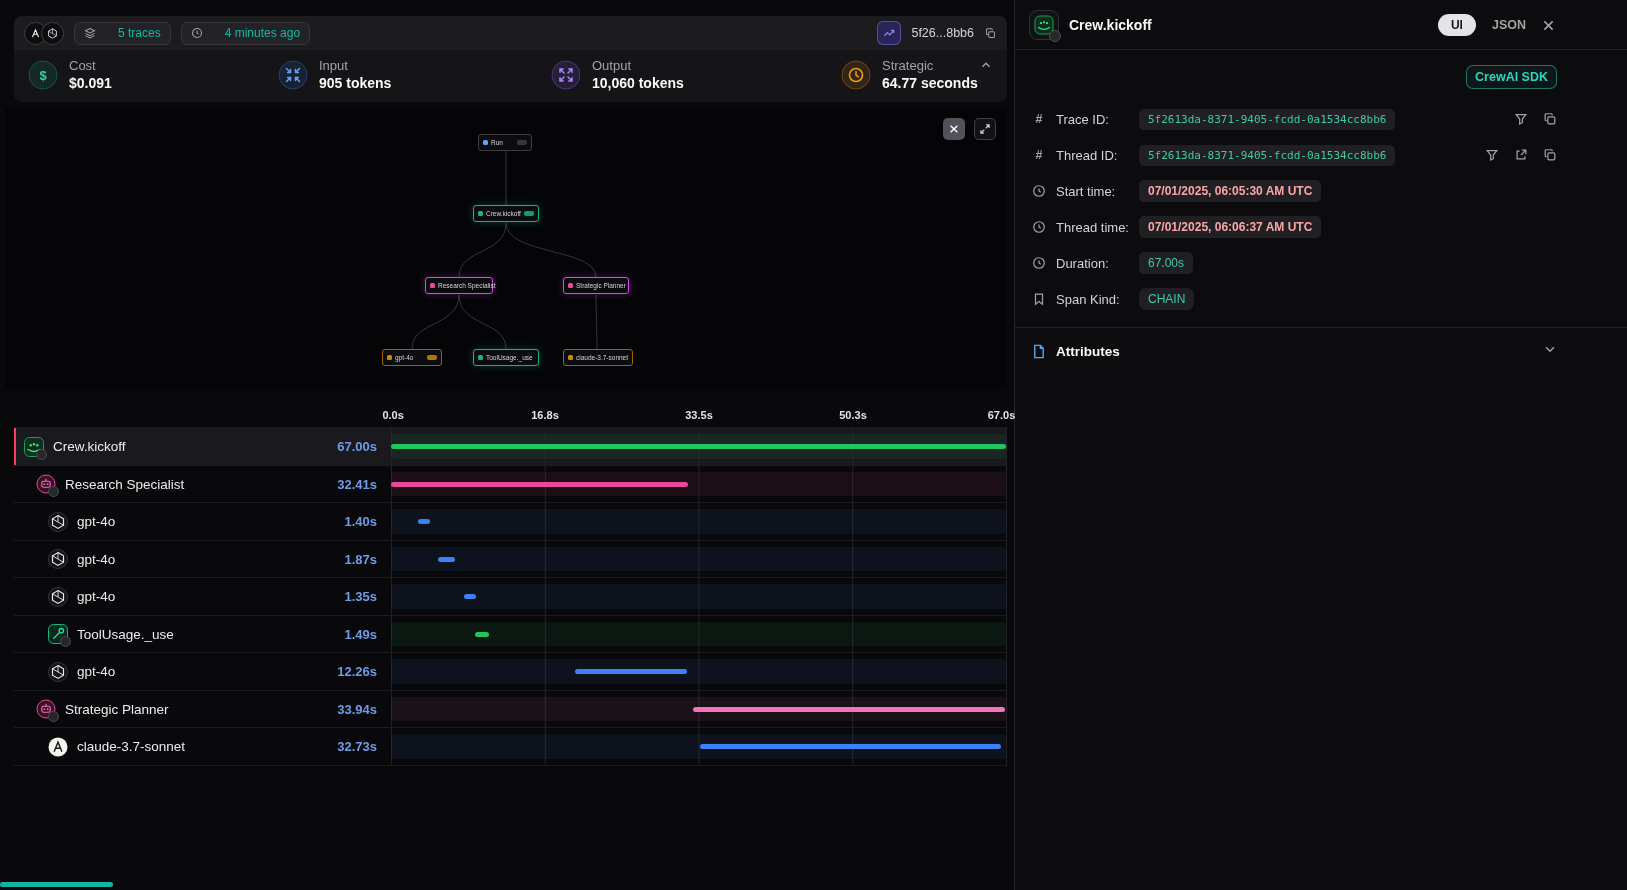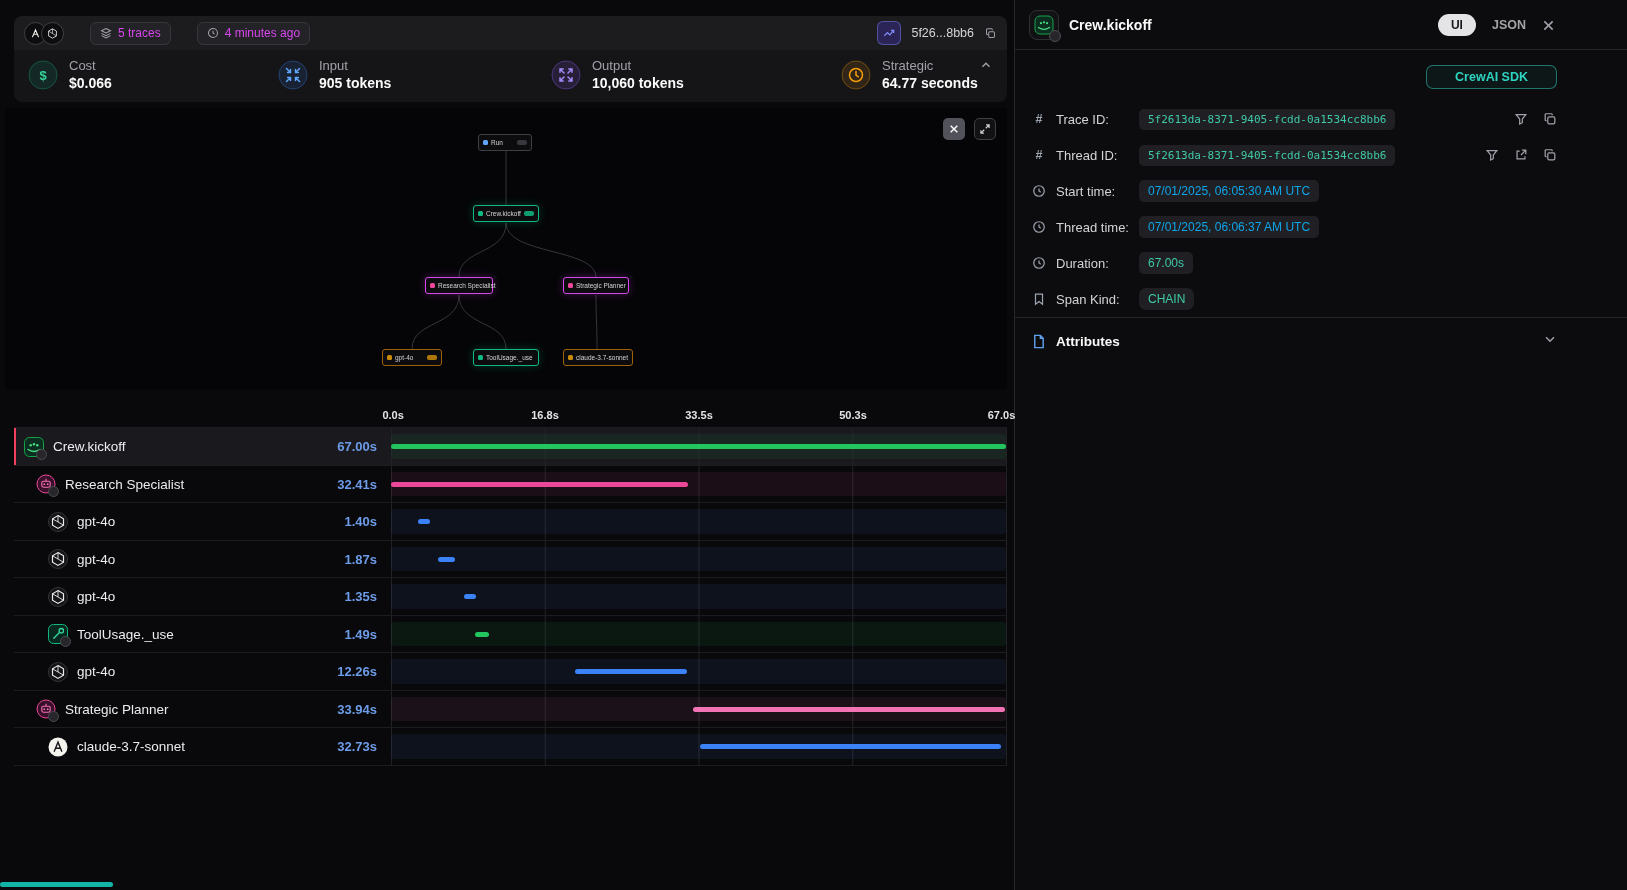--- a/index.html
+++ b/index.html
@@ -21,23 +21,23 @@
     padding:0 10px; gap:10px;
   }
   .providers { display:flex; align-items:center; }
   .pcircle {
     width:23px; height:23px; border-radius:50%; background:#0d0d0f;
     border:1px solid #3f3f46; display:flex; align-items:center; justify-content:center;
   }
   .pcircle + .pcircle { margin-left:-6px; }
   .pcircle svg { width:13px; height:13px; }
   .hbadge {
-    display:flex; align-items:center; gap:6px; height:23px; padding:0 9px;
+    display:flex; align-items:center; gap:22px; height:23px; padding:0 9px;
     border:1px solid #35353b; border-radius:6px; background:#232327;
-    font-size:12px; color:#d946ef; white-space:nowrap;margin-left:16px;
+    font-size:12px; color:#14b8a6; white-space:nowrap;
   }
   .hbadge svg { width:12px; height:12px; stroke:#a1a1aa; fill:none; stroke-width:1.4; }
   .hspacer { flex:1; }
   .chart-btn {
     width:24px; height:24px; border-radius:6px; background:#2a2457;
     border:1px solid rgba(129,140,248,.45); display:flex; align-items:center; justify-content:center;
   }
   .chart-btn svg { width:14px; height:14px; stroke:#818cf8; fill:none; stroke-width:1.6; }
   .trace-short { font-size:12.5px; color:#d4d4d8; }
   .icon-btn { display:flex; align-items:center; justify-content:center; background:none; border:none; cursor:pointer; }
@@ -137,36 +137,36 @@
     background:#e4e4e7; color:#18181b; border:none; border-radius:999px;
     font-size:12px; font-weight:700; padding:4px 13px; cursor:pointer;
   }
   .json-btn { background:none; border:none; color:#a3a3a3; font-size:12.5px; font-weight:600; cursor:pointer; }
   .close-x { background:none; border:none; cursor:pointer; display:flex; }
   .close-x svg { width:13px; height:13px; stroke:#a1a1aa; stroke-width:1.7; }
 
   .sdk-row { display:flex; justify-content:flex-end; padding:15px 70px 4px 16px; }
   .sdk-badge {
     border:1px solid rgba(45,212,191,.5); color:#2dd4bf; background:rgba(45,212,191,.06);
-    font-size:12.5px; font-weight:700; padding:4px 28px; border-radius:7px; cursor:pointer;
+    font-size:12.5px; font-weight:700; padding:4px 8px; border-radius:7px; cursor:pointer;
   }
 
   .fields { padding:8px 70px 0 16px; }
   .field { display:flex; align-items:center; gap:9px; min-height:36px; }
   .f-icon { width:16px; flex:none; color:#9ca3af; font-size:12.5px; font-weight:700; text-align:center; }
   .f-icon svg { width:14px; height:14px; stroke:#9ca3af; fill:none; stroke-width:1.4; display:block; margin:0 auto; }
   .f-label { width:74px; flex:none; font-size:13px; color:#d4d4d8; }
   .f-chip { background:#202024; border-radius:5px; padding:4px 9px; font-size:12px; white-space:nowrap; }
   .f-chip.teal { color:#3ec9a7; font-family:"DejaVu Sans Mono", monospace; font-size:11px; }
-  .f-chip.lite { color:#0ea5e9; }
+  .f-chip.lite { color:#fca5a5;font-weight:bold; }
   .f-actions { margin-left:auto; display:flex; gap:15px; }
   .f-actions .icon-btn svg { width:14px; height:14px; }
 
   .attributes-row {
-    margin:0 0 0 0; border-top:1px solid #232327;
+    margin:10px 0 0 0; border-top:1px solid #232327;
     padding:14px 70px 14px 16px; display:flex; align-items:center; gap:10px; cursor:pointer;
   }
   .attributes-row svg.file { width:15px; height:15px; stroke:#5ea2ef; fill:none; stroke-width:1.5; }
   .attributes-label { font-size:13.5px; font-weight:700; color:#fafafa; }
   .attributes-row .chev { margin-left:auto; }
   .attributes-row .chev svg { width:14px; height:14px; stroke:#a1a1aa; fill:none; stroke-width:1.7; }
 
   .hscroll { position:absolute; left:0; bottom:3px; width:113px; height:5px; background:#12b5a5; border-radius:3px; }
 </style>
 </head>
@@ -223,21 +223,21 @@
     <div class="stats-row">
       <div class="stat">
         <span class="stat-icon">
           <svg viewBox="0 0 30 30">
               <circle cx="15" cy="15" r="14" fill="rgba(16,185,129,.12)" stroke="rgba(16,185,129,.35)"></circle>
               <text x="15" y="20" text-anchor="middle" font-size="13" font-weight="bold" fill="#34d399">$</text>
             </svg>
         </span>
         <span>
           <div class="stat-label">Cost</div>
-          <div class="stat-value">$0.066</div>
+          <div class="stat-value">$0.091</div>
         </span>
       </div>
       <div class="stat">
         <span class="stat-icon">
           <svg viewBox="0 0 30 30">
               <circle cx="15" cy="15" r="14" fill="rgba(59,130,246,.12)" stroke="rgba(59,130,246,.35)"></circle>
               <g stroke="#60a5fa" stroke-width="1.5" fill="none" stroke-linecap="round">
                 <path d="M8.5 8.5l4 4M12.5 9.6v2.9H9.6"></path>
                 <path d="M21.5 8.5l-4 4M17.5 9.6v2.9h2.9"></path>
                 <path d="M8.5 21.5l4-4M12.5 20.4v-2.9H9.6"></path>

